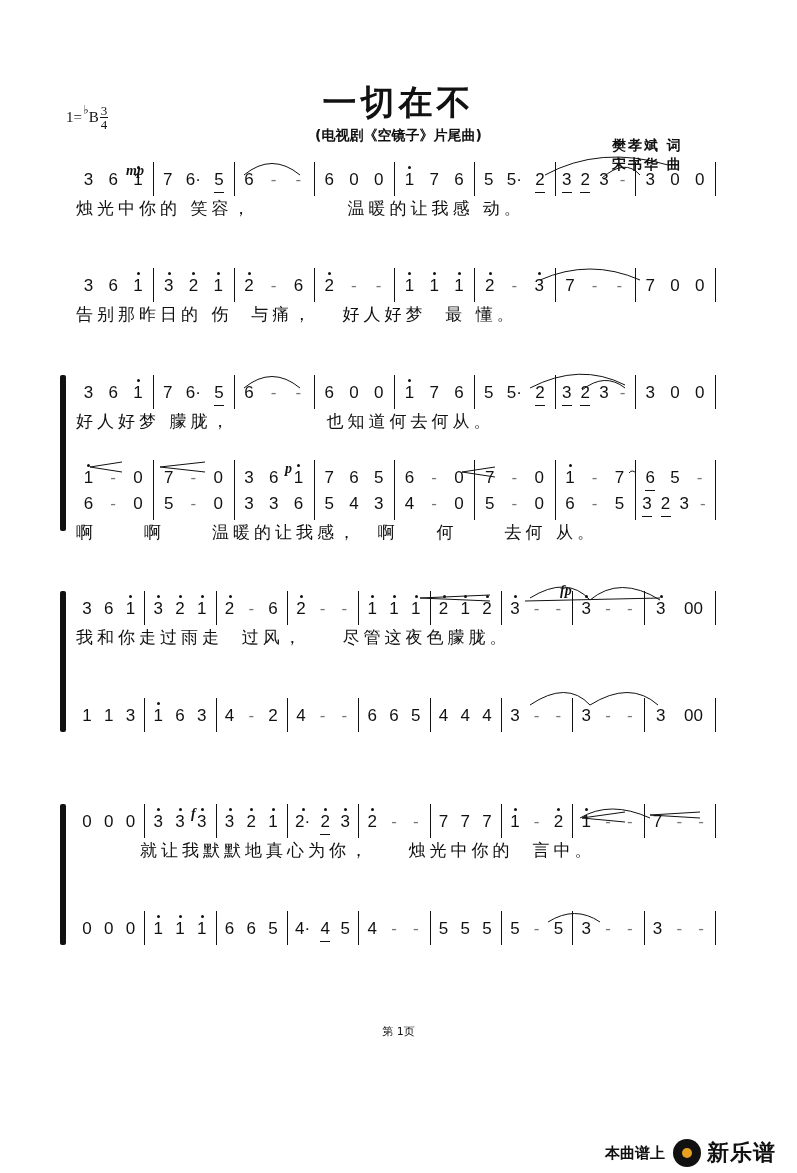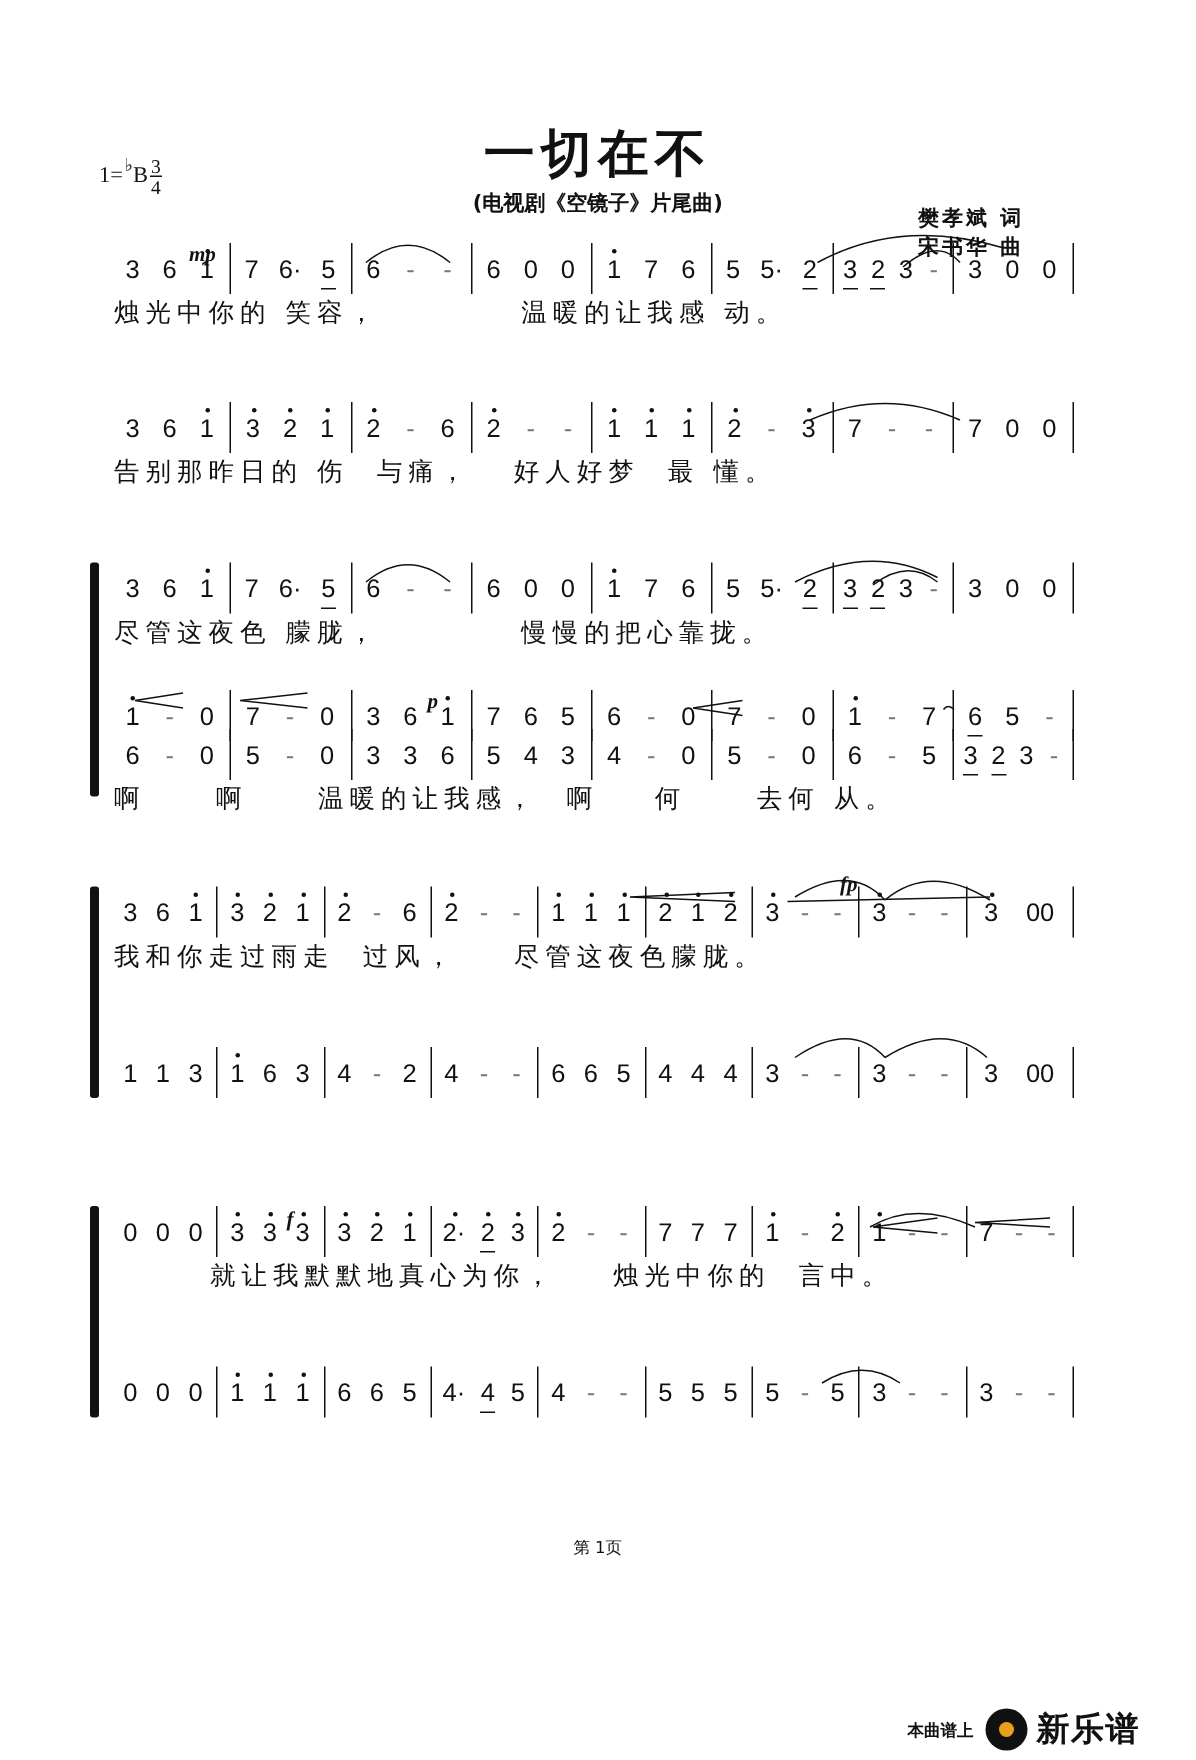--- a/index.html
+++ b/index.html
@@ -22,21 +22,21 @@
   .n.ul::after{content:"";position:absolute;bottom:-3px;left:0;right:0;height:1px;background:#111;}
   .n.dash{color:#777;}
 
   .lyric{position:absolute;font-size:17px;letter-spacing:4px;white-space:pre;}
   .dyn{position:absolute;font-family:"Liberation Serif","DejaVu Serif",serif;font-style:italic;font-weight:bold;font-size:14px;margin-left:48px;}
   .brace{position:absolute;left:60px;width:6px;background:#111;border-radius:2px;}
   svg.ov{position:absolute;left:0;top:0;width:797px;height:1173px;pointer-events:none;}
 
   #pagenum{left:0;width:797px;top:1024px;text-align:center;font-size:11px;}
   #wm{left:605px;top:1138px;display:flex;align-items:center;}
-  #wm .small{font-size:11px;font-weight:bold;margin-right:8px;}
+  #wm .small{font-size:15px;font-weight:bold;margin-right:8px;}
   #wm .disc{width:28px;height:28px;border-radius:50%;background:#111;position:relative;margin-right:6px;}
   #wm .disc::after{content:"";position:absolute;left:9px;top:9px;width:10px;height:10px;border-radius:50%;background:#e8a020;}
   #wm .brand{font-size:22px;font-weight:bold;letter-spacing:1px;}
 </style>
 </head>
 <body>
 
 <div id="key" class="abs">
   <span>1=</span>
     <span class="flat">♭</span>
@@ -303,21 +303,21 @@
       </div>
       <div class="bar" style="left: 561.75px;"></div>
       <div class="m" style="left: 564.75px; width: 74.25px;">
         <span class="n ul">3</span>
         <span class="n ul">2</span>
         <span class="n">3</span>
         <span class="n dash">-</span>
       </div>
       <div class="bar" style="left: 642px;"></div>
     </div>
-    <div class="lyric" style="left: 76px; top: 410px;">尽管这夜色 朦胧，          慢慢的把心靠拢。</div>
+    <div class="lyric" style="left: 76px; top: 410px;">好人好梦 朦胧，          也知道何去何从。</div>
     <div class="lyric" style="left: 76px; top: 521px;">啊     啊     温暖的让我感，  啊    何     去何 从。</div>
     <div class="brace" style="top: 591px; height: 141px;"></div>
     <div class="dyn" style="left: 512px; top: 583px;">fp</div>
     <div class="row" style="top: 597px;">
       <div class="m" style="left: 3px; width: 65.3333px;">
         <span class="n">3</span>
         <span class="n">6</span>
         <span class="n hi">1</span>
       </div>
       <div class="bar" style="left: 71.3333px;"></div>

